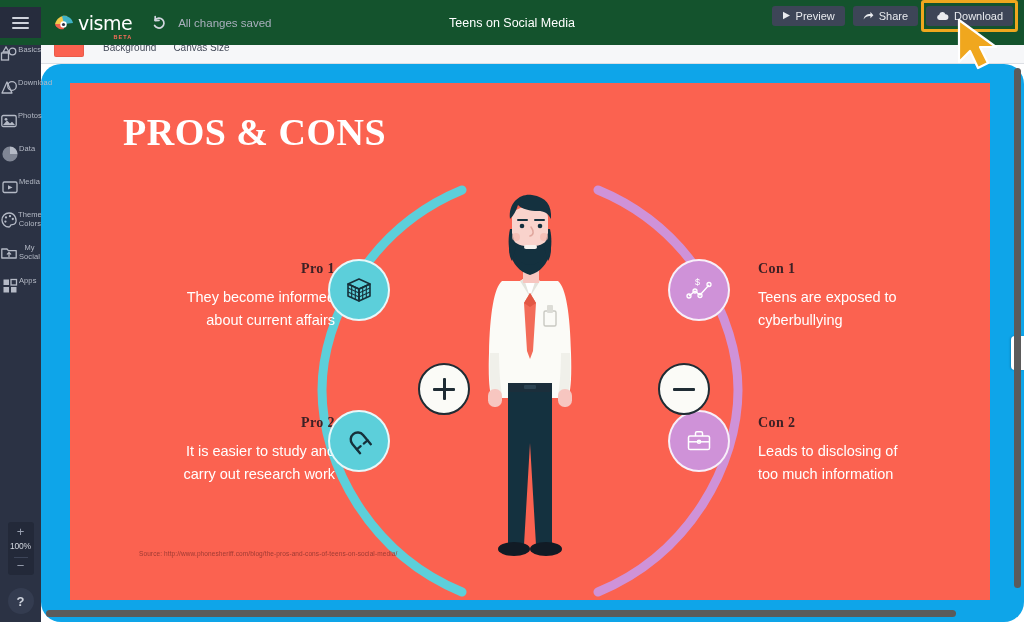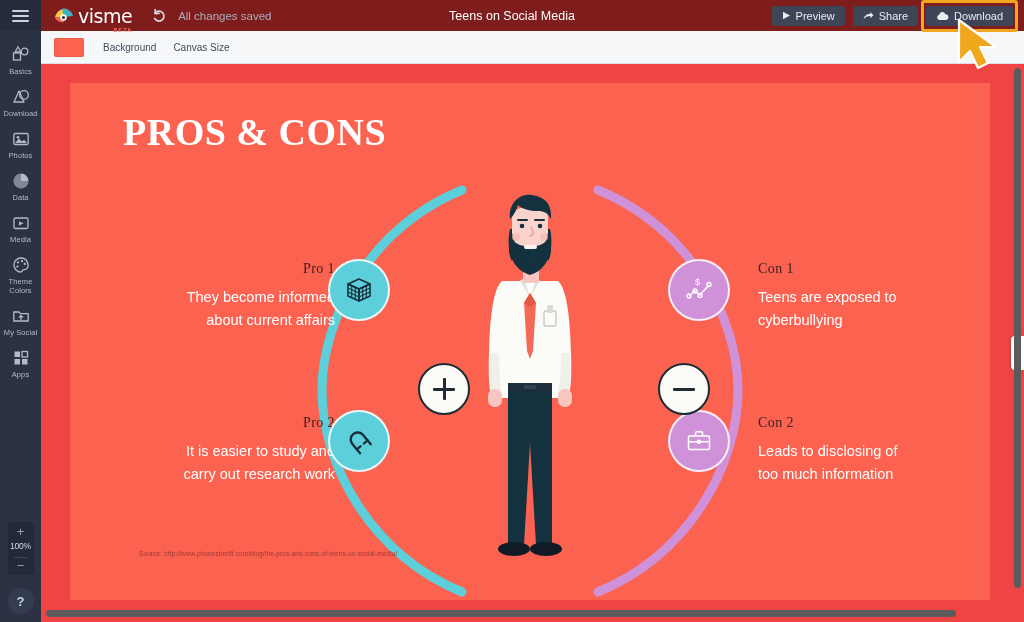--- a/index.html
+++ b/index.html
@@ -6,22 +6,22 @@
   html, body {
     width: 1024px; height: 622px;
     overflow: hidden;
     font-family: "Liberation Sans", sans-serif;
     background: #ffffff;
   }
   #app { position: relative; width: 1024px; height: 622px; }
 
   
   .topbar {
-    position: absolute; left: 0; top: 0; width: 1024px; height: 31px;
-    background: #7f1d1d; display: flex; align-items: center;
+    position: absolute; left: 0; top: 0; width: 1024px; height: 45px;
+    background: #14532d; display: flex; align-items: center;
     z-index: 30;
   }
   .hamburger {
     width: 41px; height: 31px; display: flex; flex-direction: column;
     align-items: center; justify-content: center; gap: 3px; cursor: pointer;
     background: #262c3d;
   }
   .hamburger i { display:block; width: 17px; height: 2px; background: #cfd3dc; border-radius:1px; }
 
   .logo-wrap { display: flex; align-items: center; margin-left: 13px; cursor: pointer; }
@@ -70,21 +70,21 @@
   }
 
   
   .sidebar {
     position: absolute; left: 0; top: 31px; width: 41px; height: 591px;
     background: #2b3244; z-index: 20;
     display: flex; flex-direction: column; align-items: center;
     padding-top: 8px;
   }
   .side-item {
-    width: 41px; display: flex; flex-direction: column; align-items: center;
+    width: 41px; display: flex; flex-direction: row; 
     padding: 6px 0 5px; cursor: pointer;
   }
   .side-item .si-icon {
     width: 19px; height: 19px; display:flex; align-items:center; justify-content:center;
     margin-bottom: 3px;
   }
   .side-item .si-label {
     font-size: 7.5px; color: #b5bac6; text-align: center; line-height: 9px;
     letter-spacing: 0.1px;
   }
@@ -117,40 +117,40 @@
     cursor: pointer; border: 1px solid rgba(0,0,0,0.07);
   }
   .tool-link {
     margin-left: 19px; font-size: 10px; color: #434a58; cursor: pointer;
   }
   .tool-link.second { margin-left: 17px; }
 
   
   .canvas-area {
     position: absolute; left: 41px; top: 64px; width: 983px; height: 558px;
-    background: #ef4444; overflow: hidden; z-index: 5;
+    background: #0ea5e9; overflow: hidden; z-index: 5; border-radius: 20px;
   }
   .slide {
     position: absolute; left: 29px; top: 19px; width: 920px; height: 517px;
     background: #fb6250; overflow: hidden;
   }
 
   .slide-title {
     position: absolute; left: 53px; top: 27px;
     font-family: "Liberation Serif", serif; font-weight: bold;
     font-size: 38px; color: #ffffff; letter-spacing: 0.5px;
   }
   .slide-sub {
     position: absolute; left: 53px; top: 83px;
     font-size: 17.5px; color: #4a2f33; letter-spacing: 0.1px;
   }
 
   .pc-item { position: absolute; }
   .pc-kicker {
-    font-family: "Liberation Serif", serif; font-weight: normal;
+    font-family: "Liberation Serif", serif; font-weight: bold;
     font-size: 14px; color: #3d2125; letter-spacing: 0.4px;
   }
   .pc-body { font-size: 14.5px; color: #ffffff; line-height: 23px; }
 
   .pro-item { text-align: right; width: 215px; }
   .con-item { text-align: left; width: 200px; }
 
   .bubble {
     position: absolute; width: 62px; height: 62px; border-radius: 50%;
     display: flex; align-items: center; justify-content: center;

